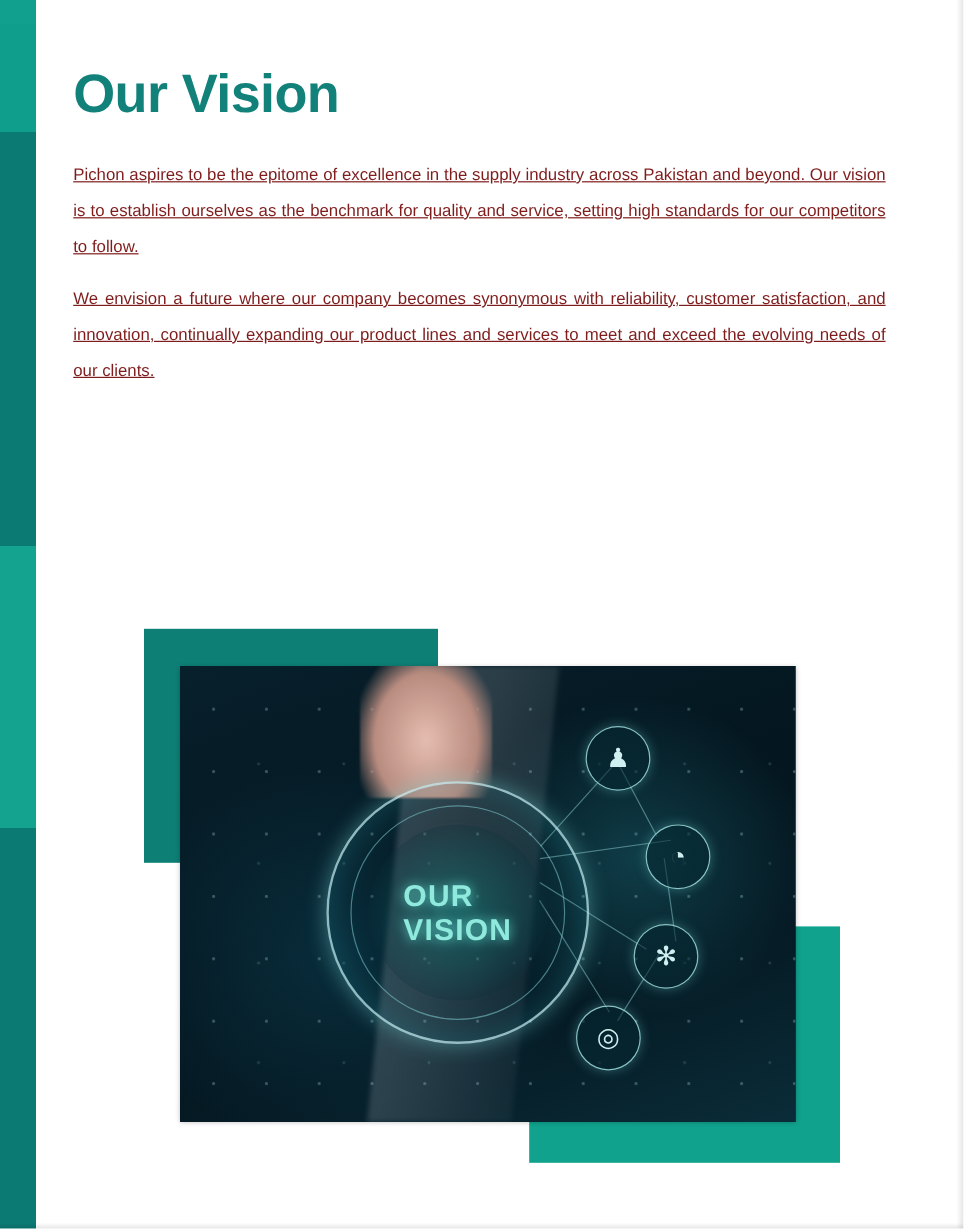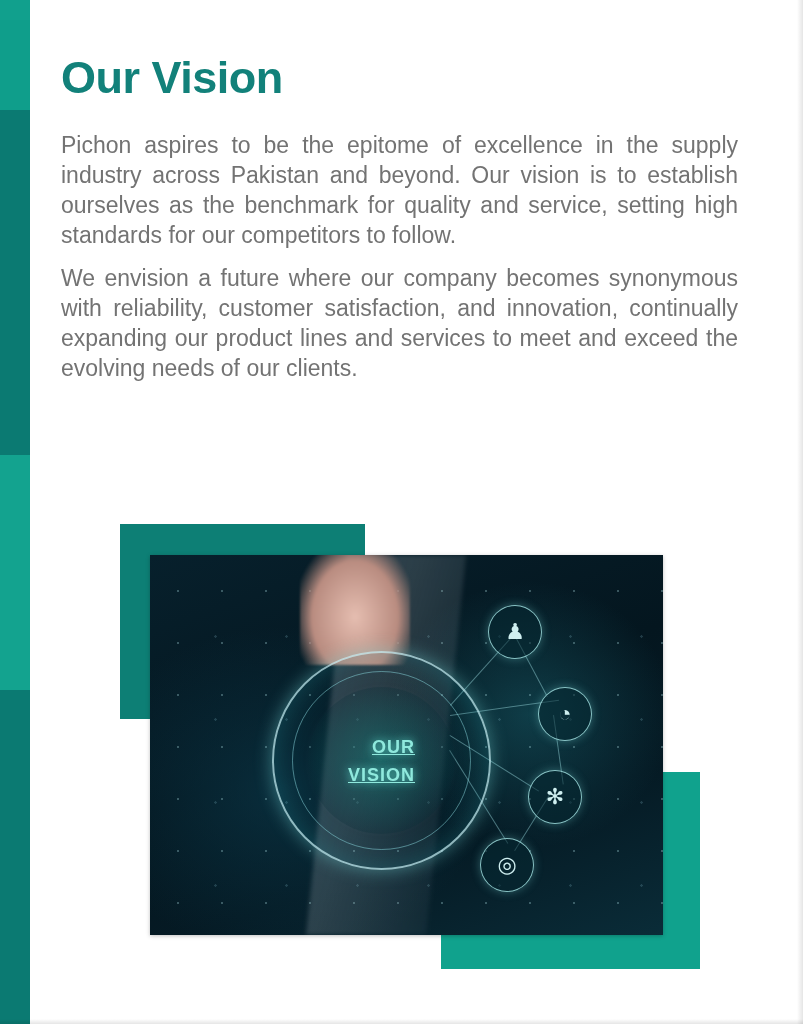--- a/index.html
+++ b/index.html
@@ -66,24 +66,25 @@
     margin: 0;
     font-size: 45px;
     line-height: 52px;
     font-weight: bold;
     letter-spacing: -0.5px;
     color: #12817a;
   }
   .body-copy {
     margin: 26px 0 0 0;
     width: 677px;
-    font-size: 23px;
+    font-size: 14px;
     line-height: 30px;
-    color: #737373;
+    color: #7f1d1d;
     text-align: justify;
+    text-decoration: underline;
   }
   .body-copy.second {
     margin-top: 13px;
   }
 
   
   .figure {
     position: absolute;
     left: 120px;
     top: 524px;
@@ -183,28 +184,27 @@
     bottom: 34px;
     border-radius: 50%;
     background: radial-gradient(circle at 50% 50%, rgba(18,120,115,0.55), rgba(6,45,55,0.25) 70%, rgba(6,30,40,0) 100%);
     display: flex;
     align-items: center;
     justify-content: center;
   }
   .ring-label {
     font-family: "Liberation Sans", sans-serif;
     font-weight: bold;
-    font-size: 18px;
+    font-size: 25px;
     line-height: 28px;
     letter-spacing: 1px;
-    text-align: right;
+    text-align: left;
     color: #8fe9dd;
     text-shadow: 0 0 10px rgba(110,240,225,0.85);
     white-space: pre-line;
-    text-decoration: underline;
   }
   
   .node {
     position: absolute;
     width: 52px;
     height: 52px;
     border-radius: 50%;
     border: 1px solid rgba(170,235,235,0.8);
     background: rgba(6,40,50,0.55);
     box-shadow: 0 0 10px rgba(120,220,220,0.35);

